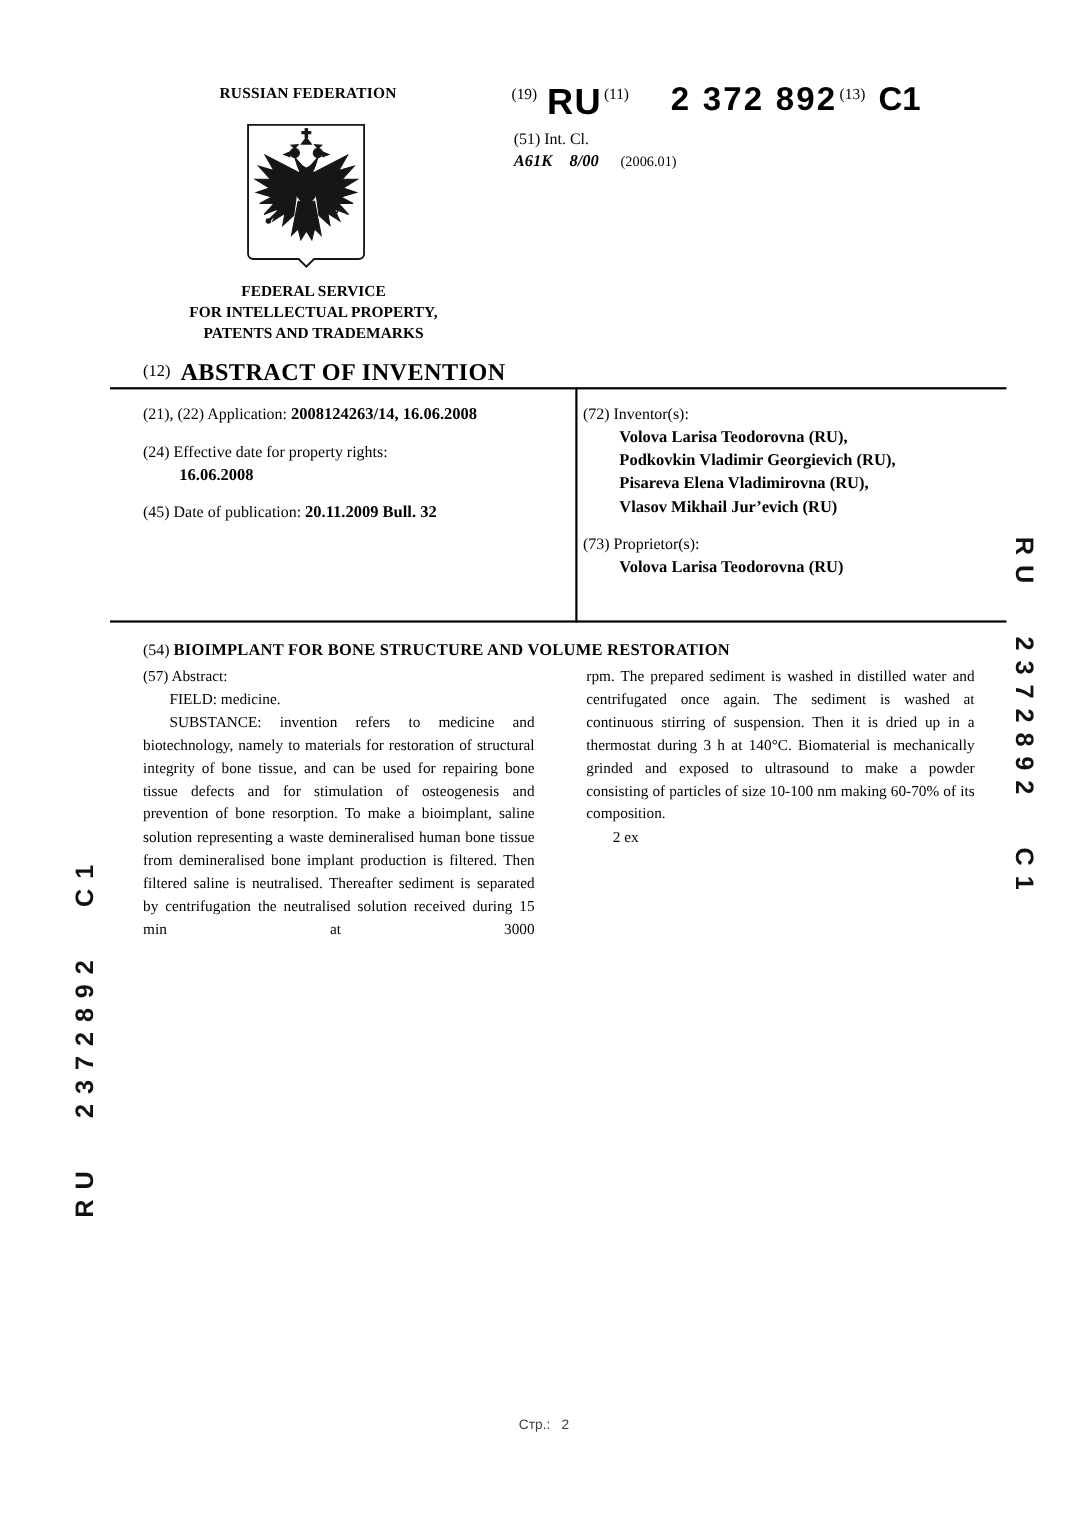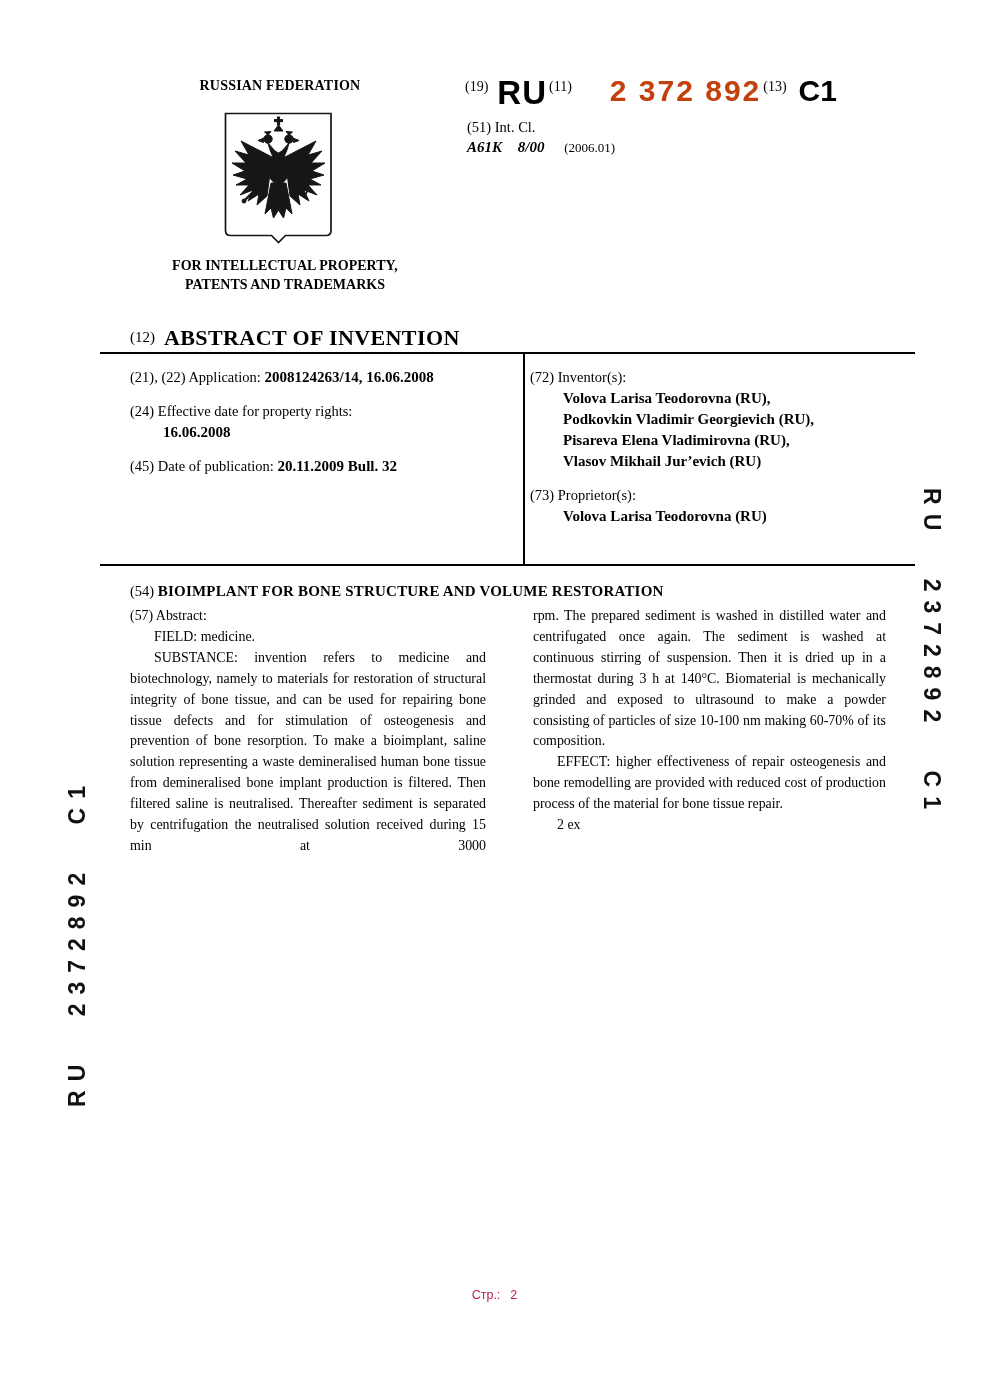--- a/index.html
+++ b/index.html
@@ -83,25 +83,25 @@
     font-size: 23px; letter-spacing: 9px; word-spacing: 24px;
     white-space: nowrap; color: #111;
   }
   .side-left  { left: 77px;  top: 942px; transform: translate(-50%, -50%) rotate(-90deg); }
   .side-right { left: 931px; top: 653px; transform: translate(-50%, -50%) rotate(90deg); }
 
   
   .footer {
     position: absolute; left: 0; width: 100%; top: 1288px;
     text-align: center; font-family: "Liberation Sans", sans-serif;
-    font-size: 12.5px; color: #be185d;
+    font-size: 12.5px; color: #404040;
   }
   .footer .num { margin-left: 10px; }
 
-  .accent { color: #c2410c; }
+  .accent { color: #000000; }
 </style>
 </head>
 <body>
 
 <div class="page">
 
   <div class="country-name">RUSSIAN FEDERATION</div>
 
   <div class="coat">
     <span>
@@ -133,20 +133,21 @@
           <circle cx="81" cy="80" r="4" fill="none" stroke-width="1.6"></circle>
           <rect x="79.8" y="74" width="2.4" height="2.4"></rect>
           <path d="M32 80 L22 90" stroke-width="2.4" fill="none"></path>
           <circle cx="22" cy="90" r="2"></circle>
         </g>
       </svg>
     </span>
   </div>
 
   <div class="authority">
+    <div>FEDERAL SERVICE</div>
     <div>FOR INTELLECTUAL PROPERTY,</div>
     <div>PATENTS AND TRADEMARKS</div>
   </div>
 
   <div class="pub-line">
     <span class="sup">(19)</span>
     <span class="cc-big">RU</span>
     <span class="sup">(11)</span>
     <span class="pub-num accent">2 372 892</span>
     <span class="sup">(13)</span>
@@ -200,21 +201,20 @@
     <b>BIOIMPLANT FOR BONE STRUCTURE AND VOLUME RESTORATION</b>
   </div>
 
   <div class="abs-col abs-left">
     <div style="text-align:left;">(57) Abstract:</div>
     <p class="p-indent">FIELD: medicine.</p>
     <p class="p-indent p-flow">SUBSTANCE: invention refers to medicine and biotechnology, namely to materials for restoration of structural integrity of bone tissue, and can be used for repairing bone tissue defects and for stimulation of osteogenesis and prevention of bone resorption. To make a bioimplant, saline solution representing a waste demineralised human bone tissue from demineralised bone implant production is filtered. Then filtered saline is neutralised. Thereafter sediment is separated by centrifugation the neutralised solution received during 15 min at 3000</p>
   </div>
   <div class="abs-col abs-right">
     <p>rpm. The prepared sediment is washed in distilled water and centrifugated once again. The sediment is washed at continuous stirring of suspension. Then it is dried up in a thermostat during 3 h at 140°C. Biomaterial is mechanically grinded and exposed to ultrasound to make a powder consisting of particles of size 10-100 nm making 60-70% of its composition.</p>
-    <p class="p-indent">EFFECT: higher effectiveness of repair osteogenesis and bone remodelling are provided with reduced cost of production process of the material for bone tissue repair.</p>
     <p class="p-indent" style="text-align:left;">2 ex</p>
   </div>
 
   <div class="side-num side-left">RU 2372892 C1</div>
   <div class="side-num side-right">RU 2372892 C1</div>
 
   <div class="footer">
     <span>Стр.:</span><span class="num">2</span>
   </div>
 

